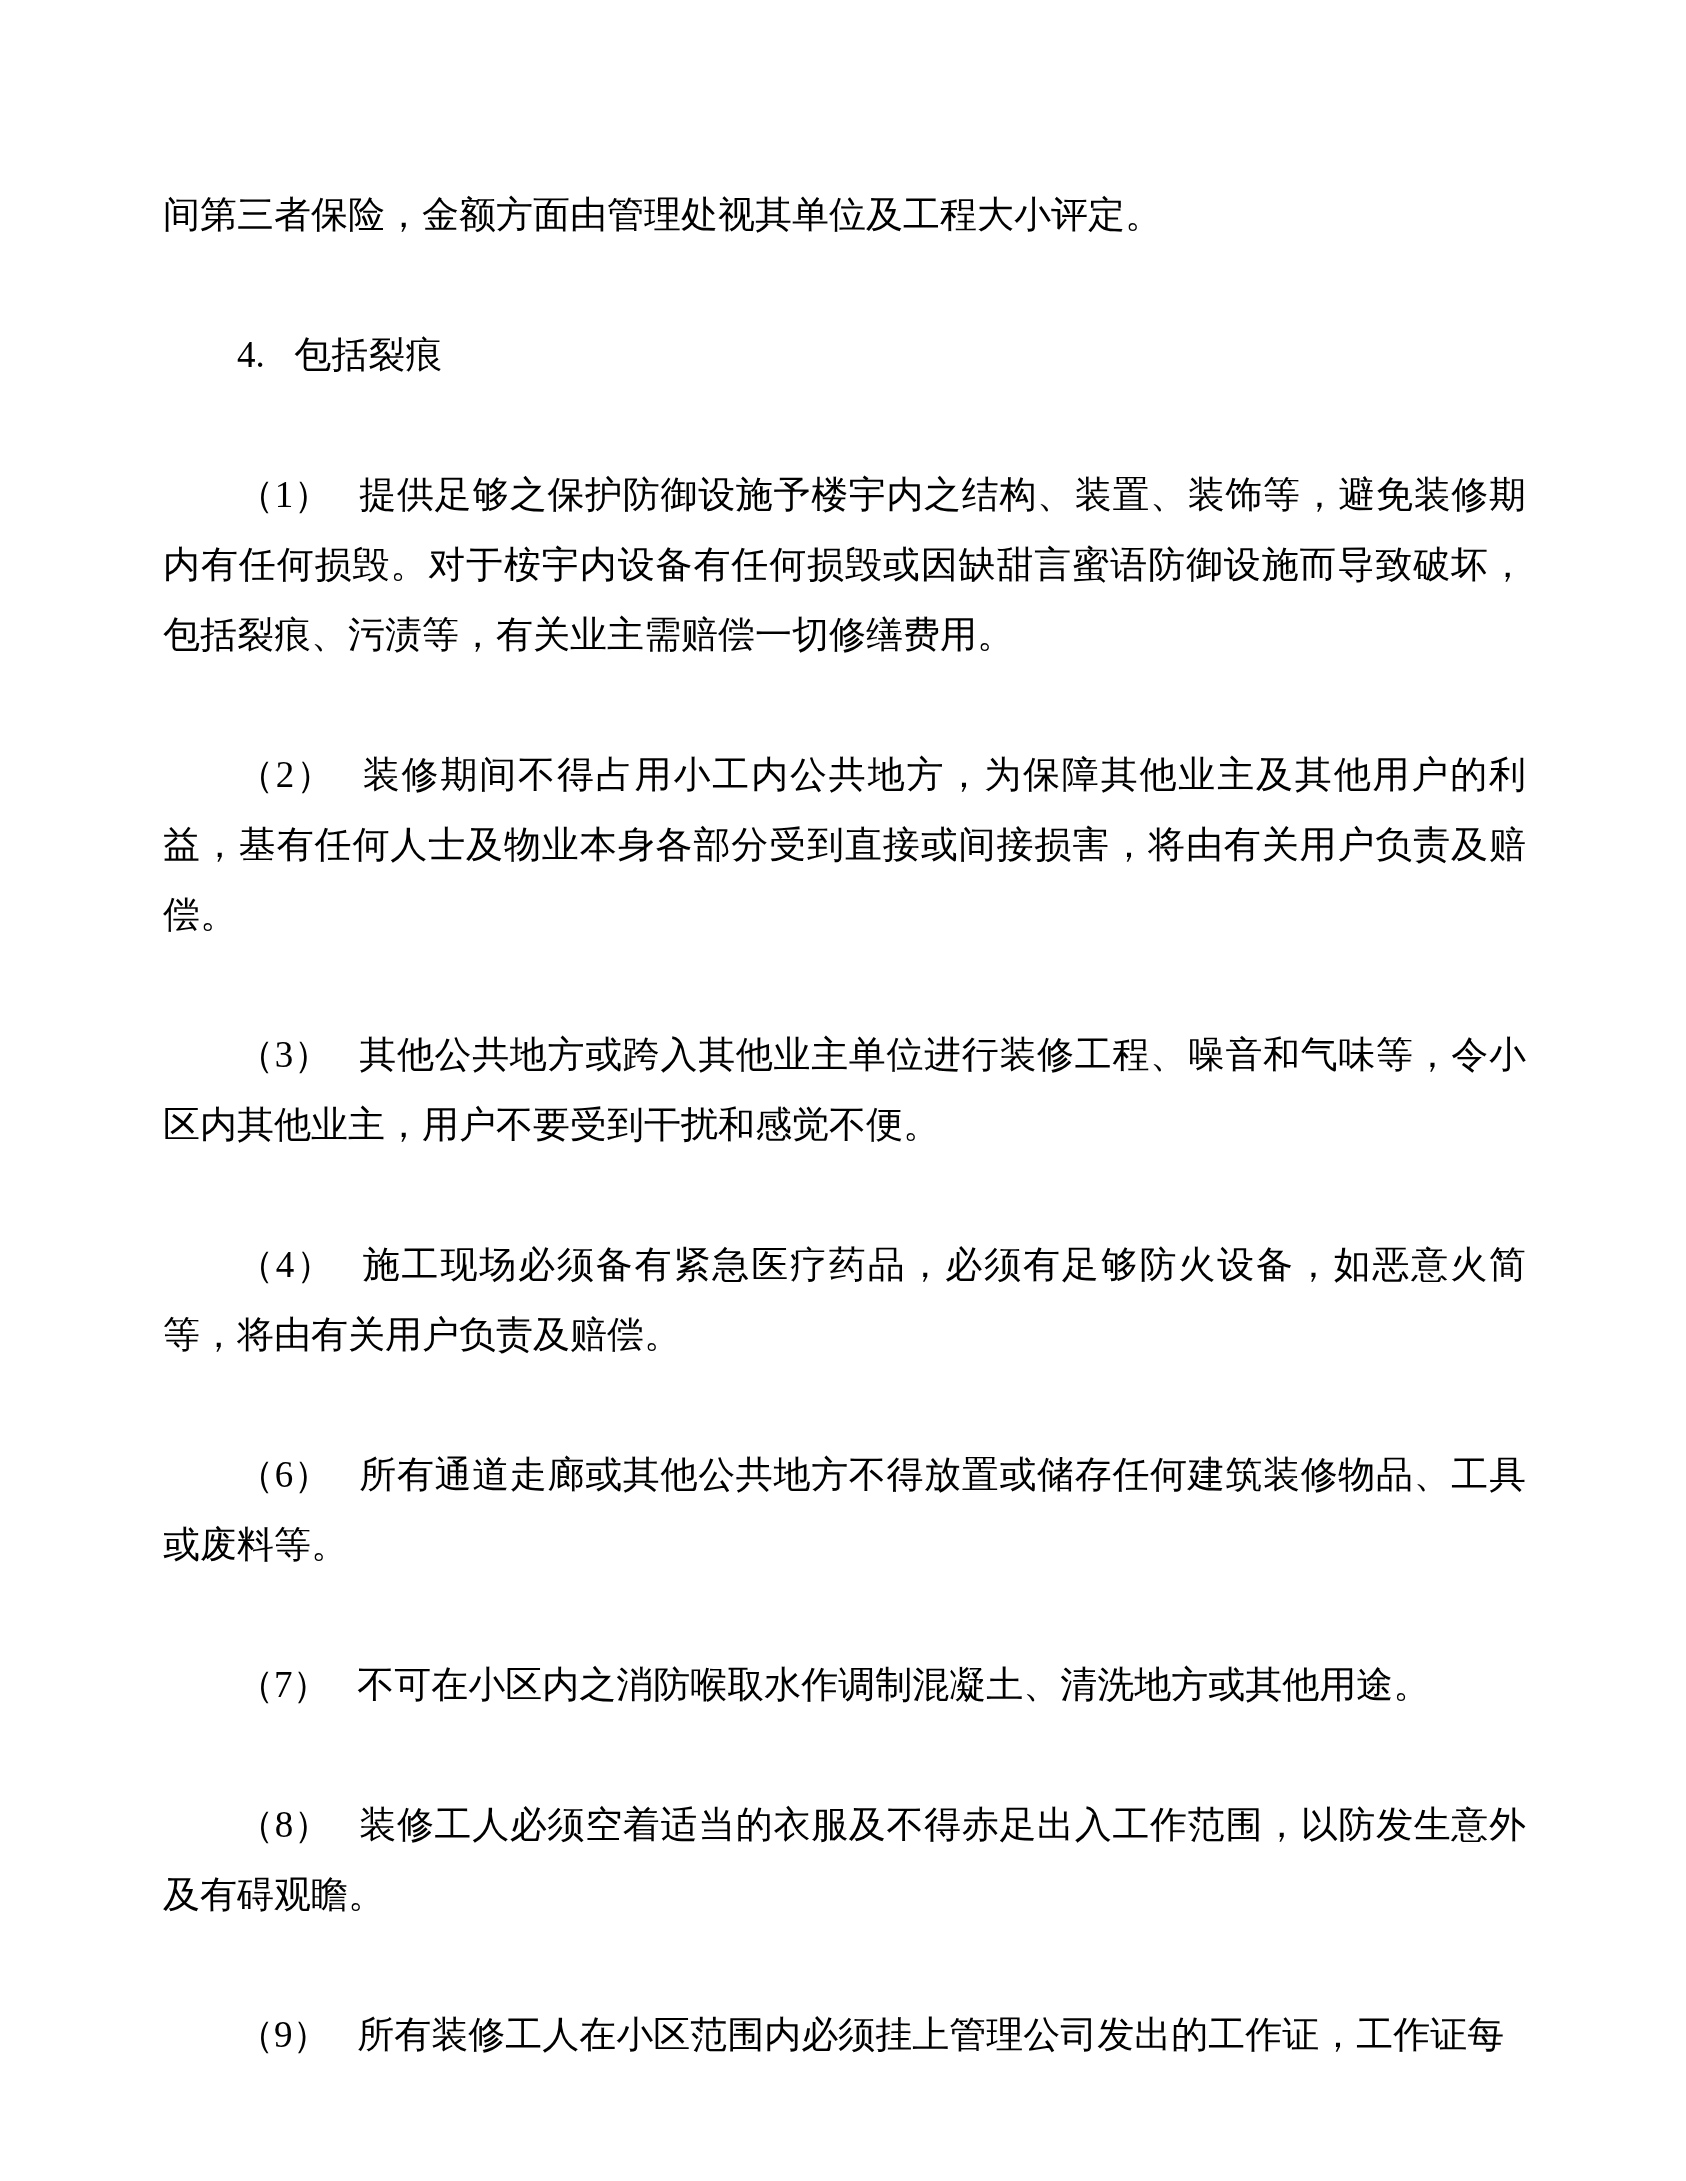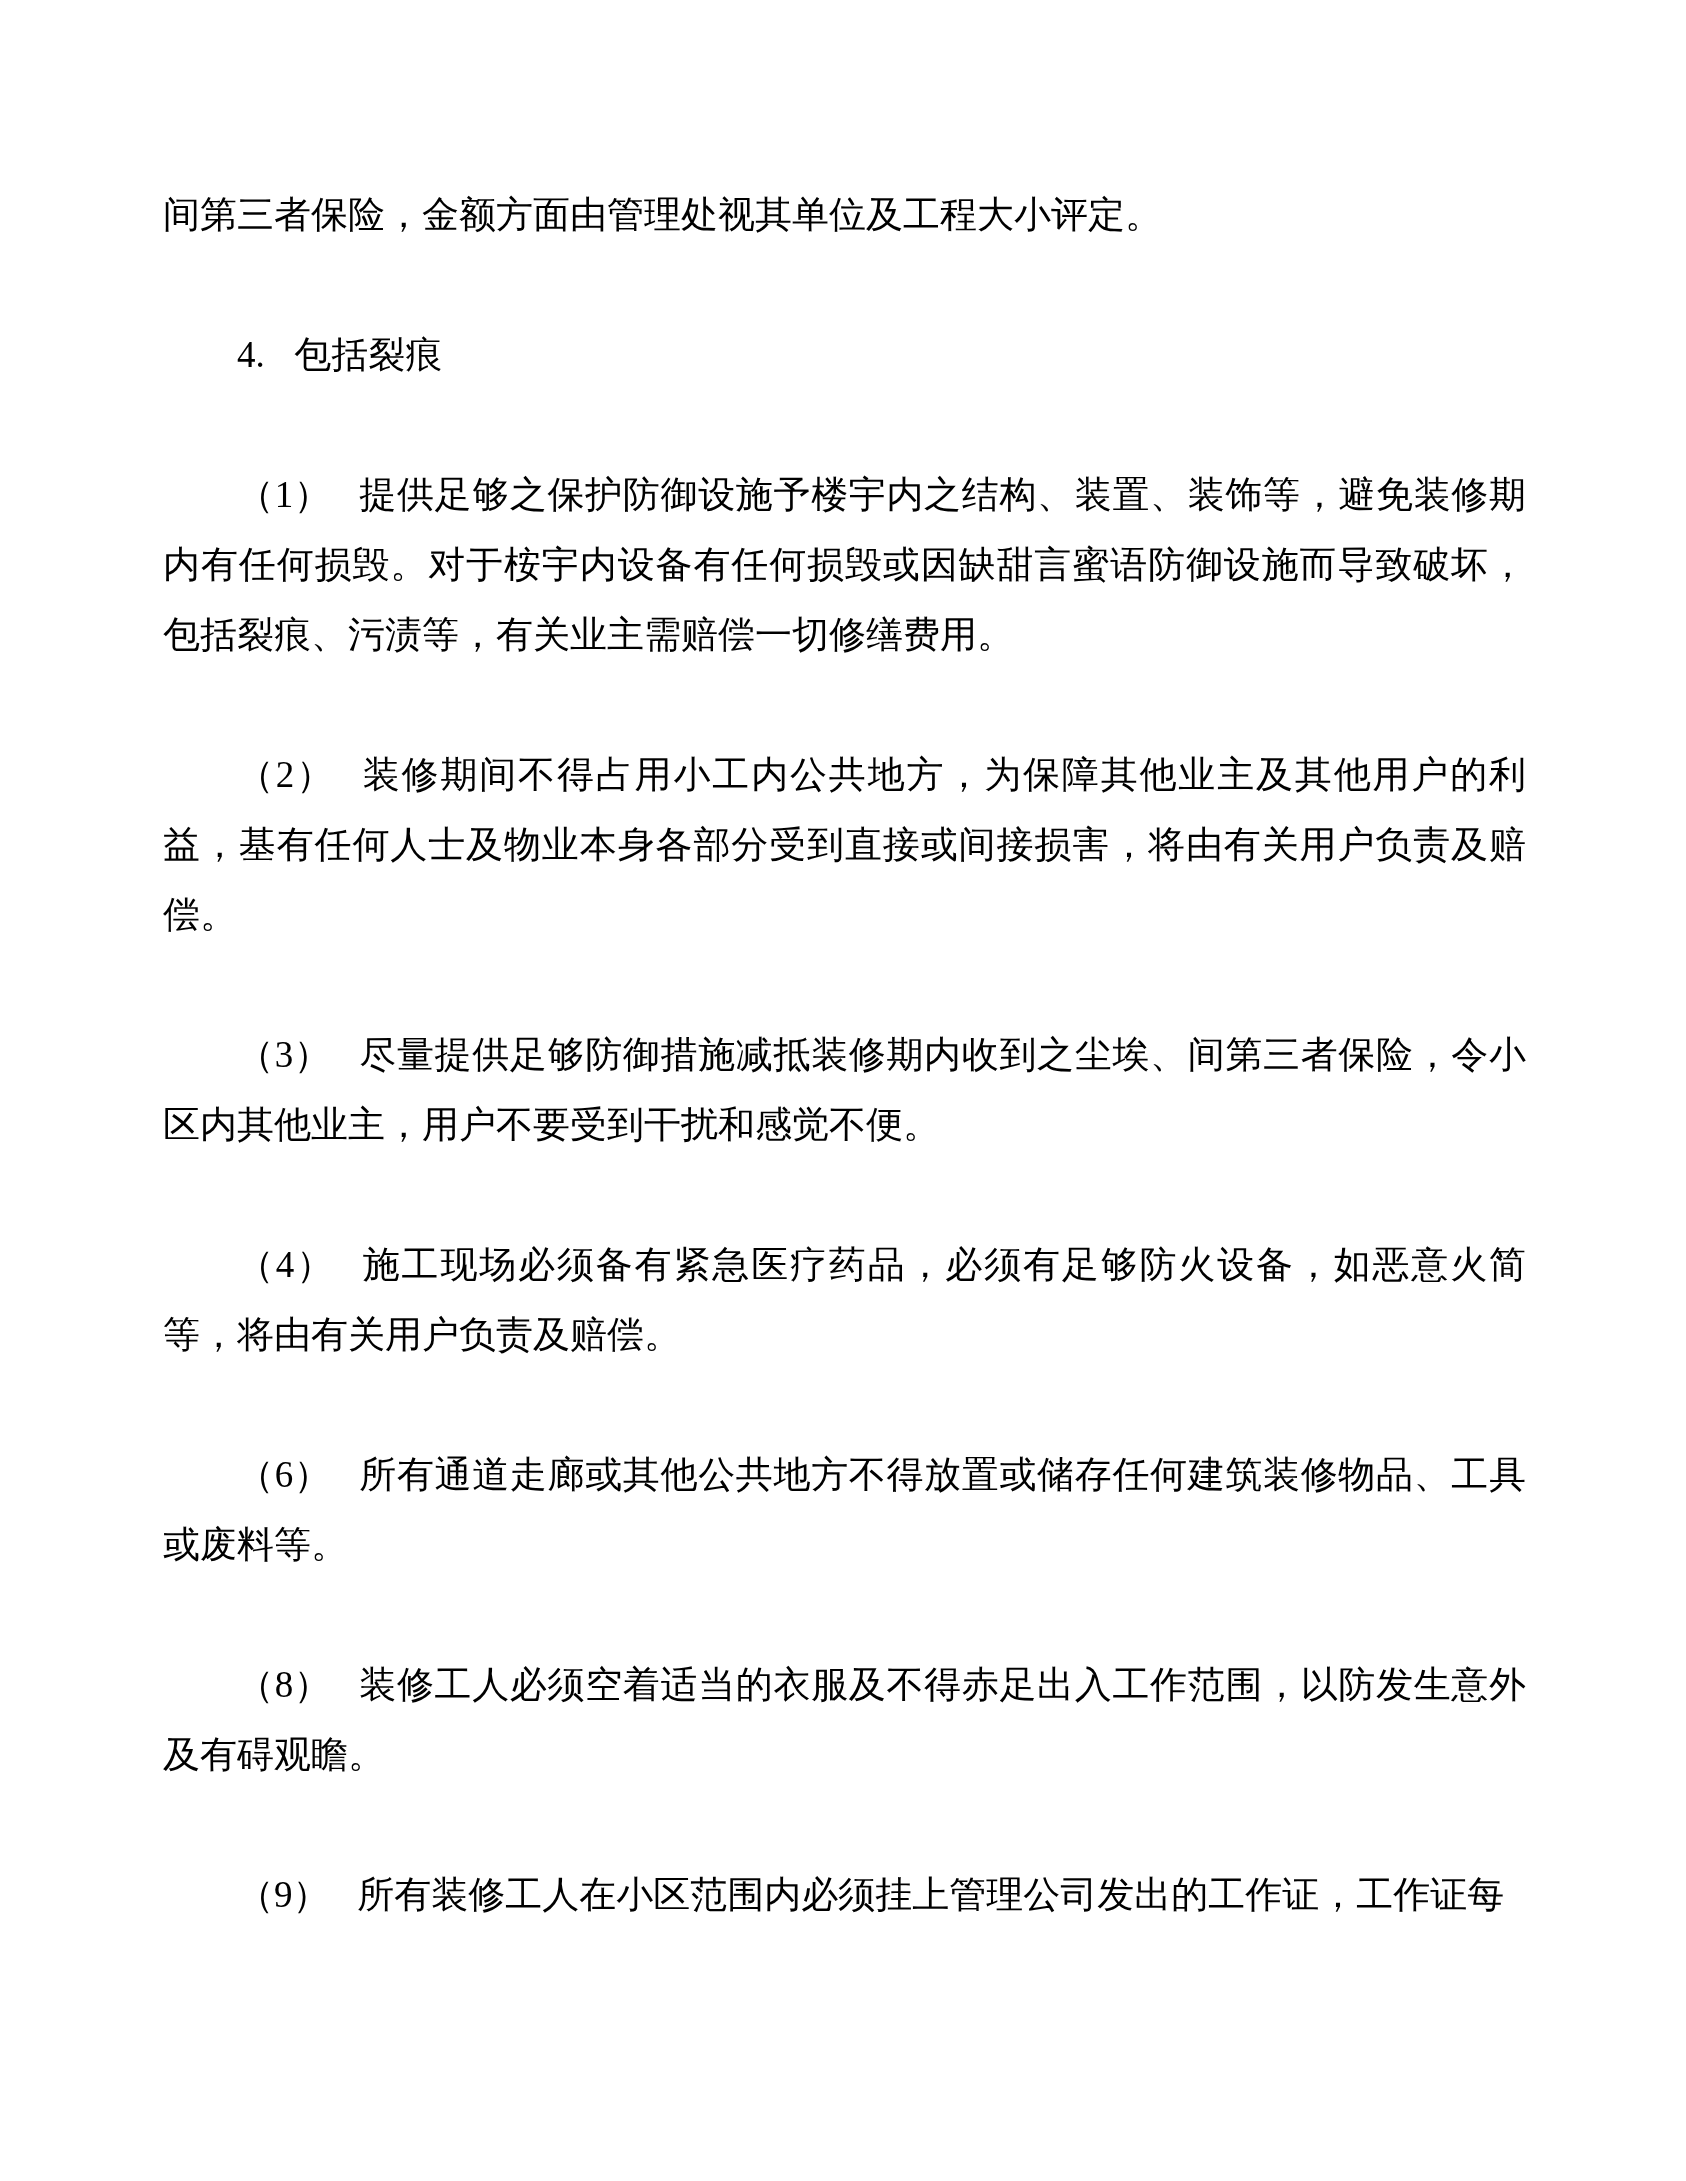--- a/index.html
+++ b/index.html
@@ -37,26 +37,27 @@
 <div class="page">
 
   <p class="para"><span>间第三者保险，金额方面由管理处视其单位及工程大小评定。</span></p>
 
   <p class="para indent heading"><span class="num">4.</span><span>包括裂痕</span></p>
 
   <p class="para indent"><span class="num">（1）</span><span>提供足够之保护防御设施予楼宇内之结构、装置、装饰等，避免装修期内有任何损毁。对于桉宇内设备有任何损毁或因缺甜言蜜语防御设施而导致破坏，包括裂痕、污渍等，有关业主需赔偿一切修缮费用。</span></p>
 
   <p class="para indent"><span class="num">（2）</span><span>装修期间不得占用小工内公共地方，为保障其他业主及其他用户的利益，基有任何人士及物业本身各部分受到直接或间接损害，将由有关用户负责及赔偿。</span></p>
 
-  <p class="para indent"><span class="num">（3）</span><span>尽量提供足够防御措施减抵装修期内收到之尘埃、间第三者保险，令小区内其他业主，用户不要受到干扰和感觉不便。</span></p>
+  <p class="para indent"><span class="num">（3）</span><span>其他公共地方或跨入其他业主单位进行装修工程、噪音和气味等，令小区内其他业主，用户不要受到干扰和感觉不便。</span></p>
 
   <p class="para indent"><span class="num">（4）</span><span>施工现场必须备有紧急医疗药品，必须有足够防火设备，如恶意火简等，将由有关用户负责及赔偿。</span></p>
 
 
   <p class="para indent"><span class="num">（6）</span><span>所有通道走廊或其他公共地方不得放置或储存任何建筑装修物品、工具或废料等。</span></p>
 
+  <p class="para indent"><span class="num">（7）</span><span>不可在小区内之消防喉取水作调制混凝土、清洗地方或其他用途。</span></p>
 
   <p class="para indent"><span class="num">（8）</span><span>装修工人必须空着适当的衣服及不得赤足出入工作范围，以防发生意外及有碍观瞻。</span></p>
 
   <p class="para indent"><span class="num">（9）</span><span>所有装修工人在小区范围内必须挂上管理公司发出的工作证，工作证每</span></p>
 
 </div>
 
 
 </body></html>

